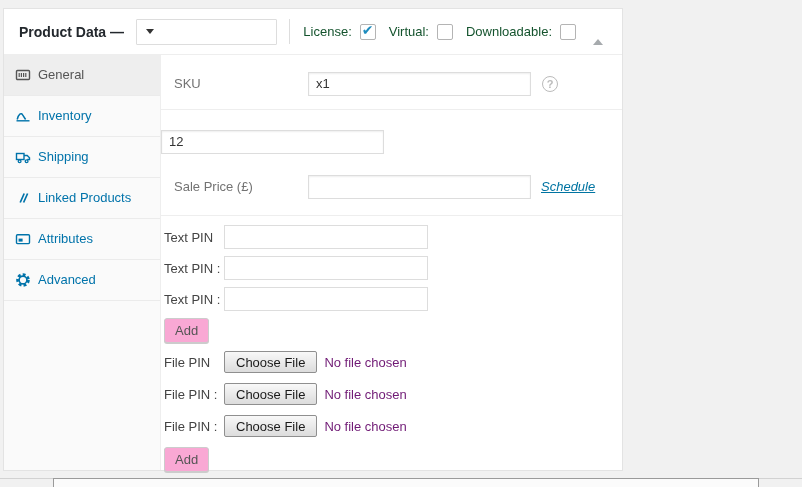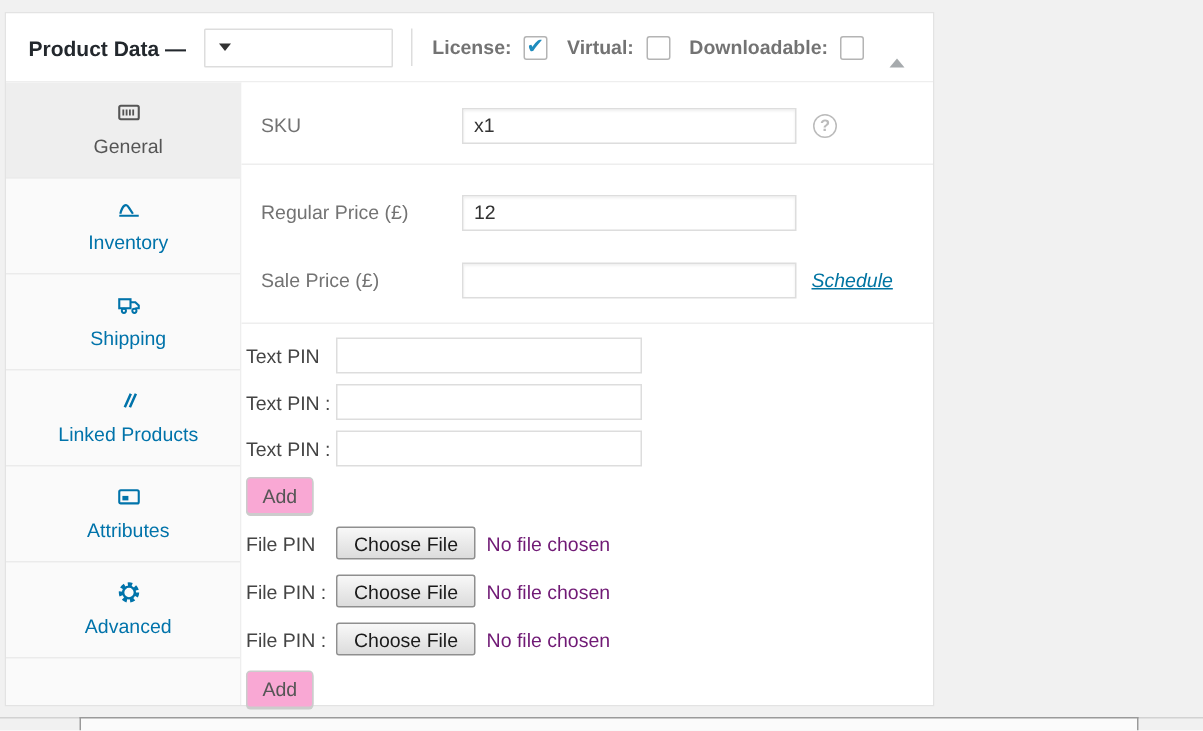--- a/index.html
+++ b/index.html
@@ -29,21 +29,21 @@
     display:flex; align-items:center; justify-content:space-between;
     padding:0 9px; cursor:pointer;
     font-size:14px; font-weight:600; color:#32373c;
   }
   .caret-down {
     width:0; height:0;
     border-left:4px solid transparent; border-right:4px solid transparent;
     border-top:5px solid #333;
   }
   .vsep { width:1px; height:25px; background:#ddd; margin:0 14px 0 12px; }
-  .hdr-label { font-weight:bold; color:#737373; margin-right:8px; white-space:nowrap; }
+  .hdr-label { font-weight:normal; color:#14532d; margin-right:8px; white-space:nowrap; }
   .cb {
     width:16px; height:16px; background:#fff; border:1px solid #b4b4b4;
     border-radius:2px; margin-right:13px; position:relative; cursor:pointer;
     flex:0 0 auto;
   }
   .cb .glyph {
     position:absolute; left:1px; top:-3px;
     font-size:14px; font-weight:bold; color:#1e8cbe;
   }
   .collapse-btn { margin-left:auto; padding:4px; cursor:pointer; }
@@ -55,21 +55,21 @@
 
   
   .pd-body { display:flex; height:415px; }
   ul.pd-tabs {
     width:157px; flex:0 0 157px; background:#fafafa;
     border-right:1px solid #eee; list-style:none;
   }
   ul.pd-tabs li {
     display:flex; align-items:center; gap:7px;
     padding:12px 4px 12px 11px; border-bottom:1px solid #ebebeb;
-    color:#0073aa; cursor:pointer; line-height:16px;flex-direction:column;
+    color:#0073aa; cursor:pointer; line-height:16px;
   }
   ul.pd-tabs li.active { background:#eee; color:#555; }
   ul.pd-tabs li svg { flex:0 0 auto; display:block; }
 
   .pd-content { flex:1; background:#fff; }
 
   .opt-group { border-bottom:1px solid #eee; }
   .g1 { padding-top:16px; height:55px; }
   .g2 { padding-top:19px; height:106px; }
   .g3 { padding:9px 0 0 3px; border-bottom:none; }
@@ -202,21 +202,20 @@
       <div class="opt-group g1">
         <p class="form-field">
           <label>SKU</label>
           <input class="txt" type="text" value="x1" style="">
           <span class="help-tip">?</span>
         </p>
       </div>
 
       <div class="opt-group g2">
         <p class="form-field">
-          <label>Regular Price (£)</label>
           <input class="txt" type="text" value="12" style="">
         </p>
         <p class="form-field">
           <label>Sale Price (£)</label>
           <input class="txt" type="text" value="" style="">
           <a class="schedule">Schedule</a>
         </p>
       </div>
 
       <div class="opt-group g3">

